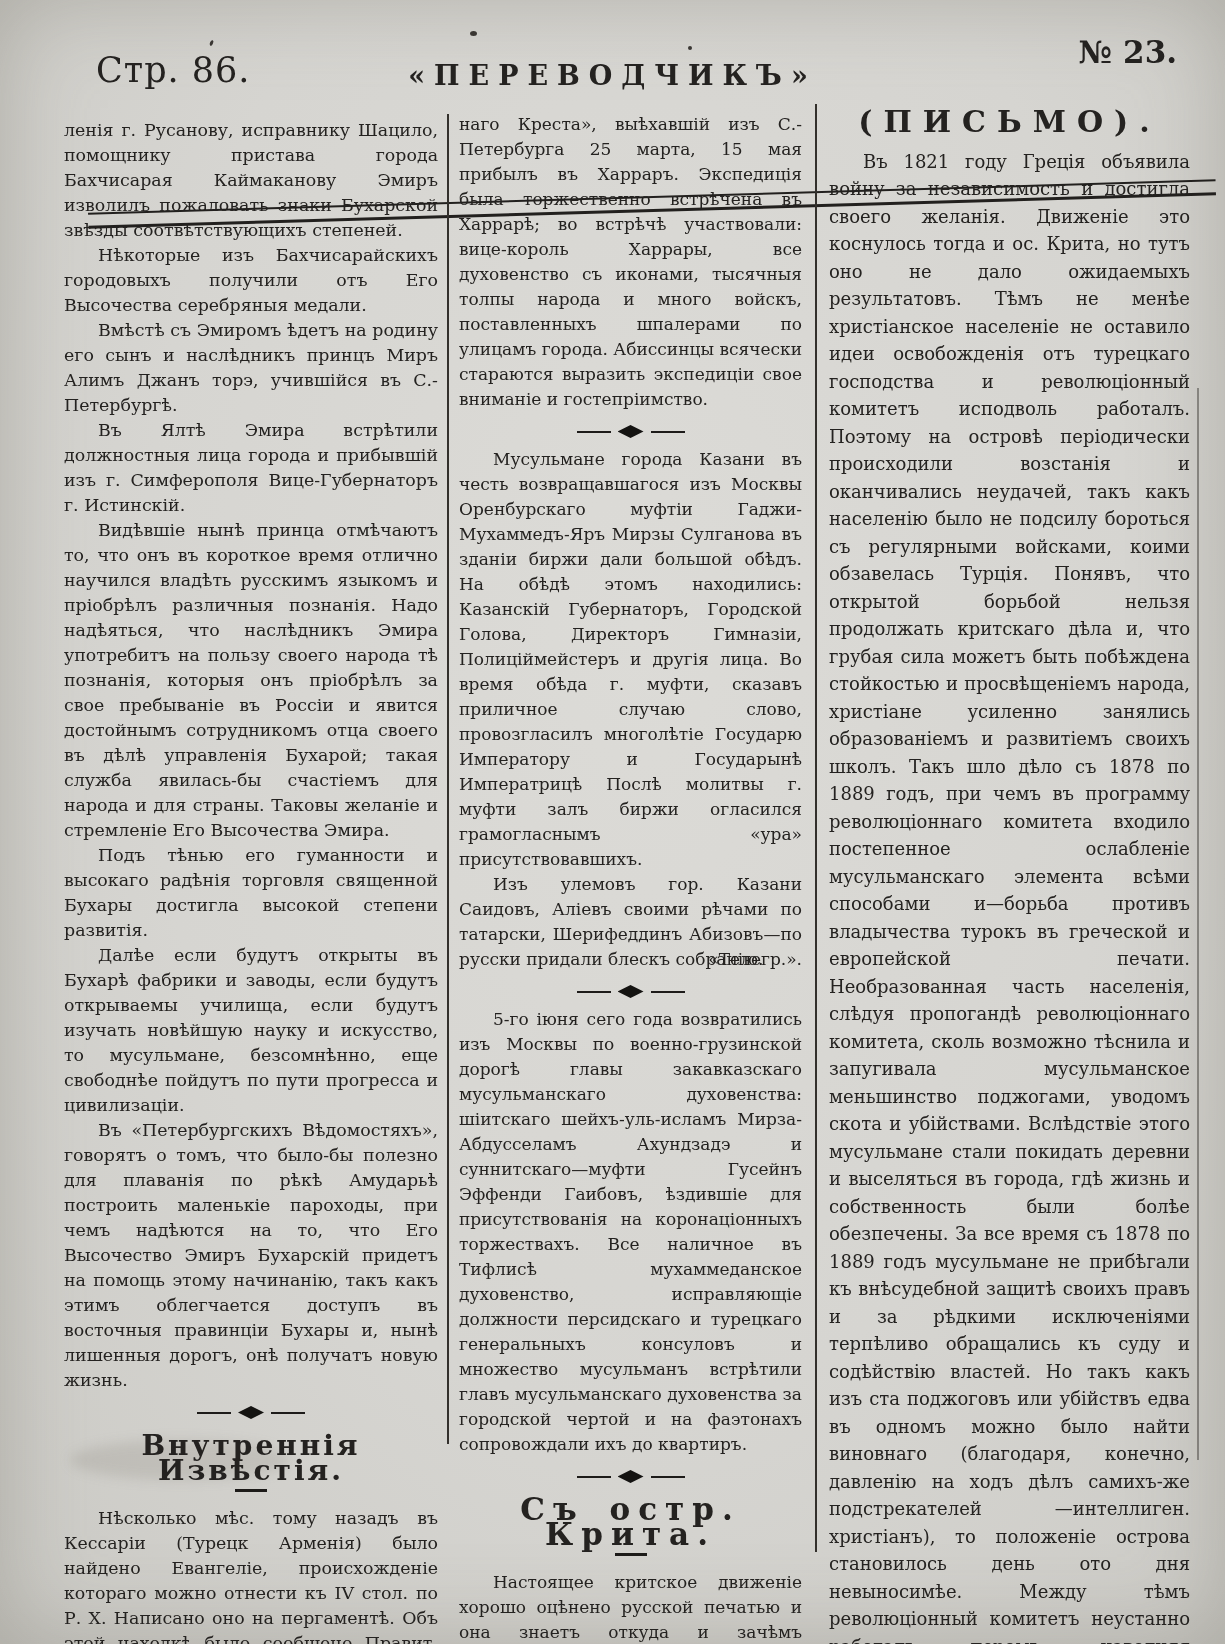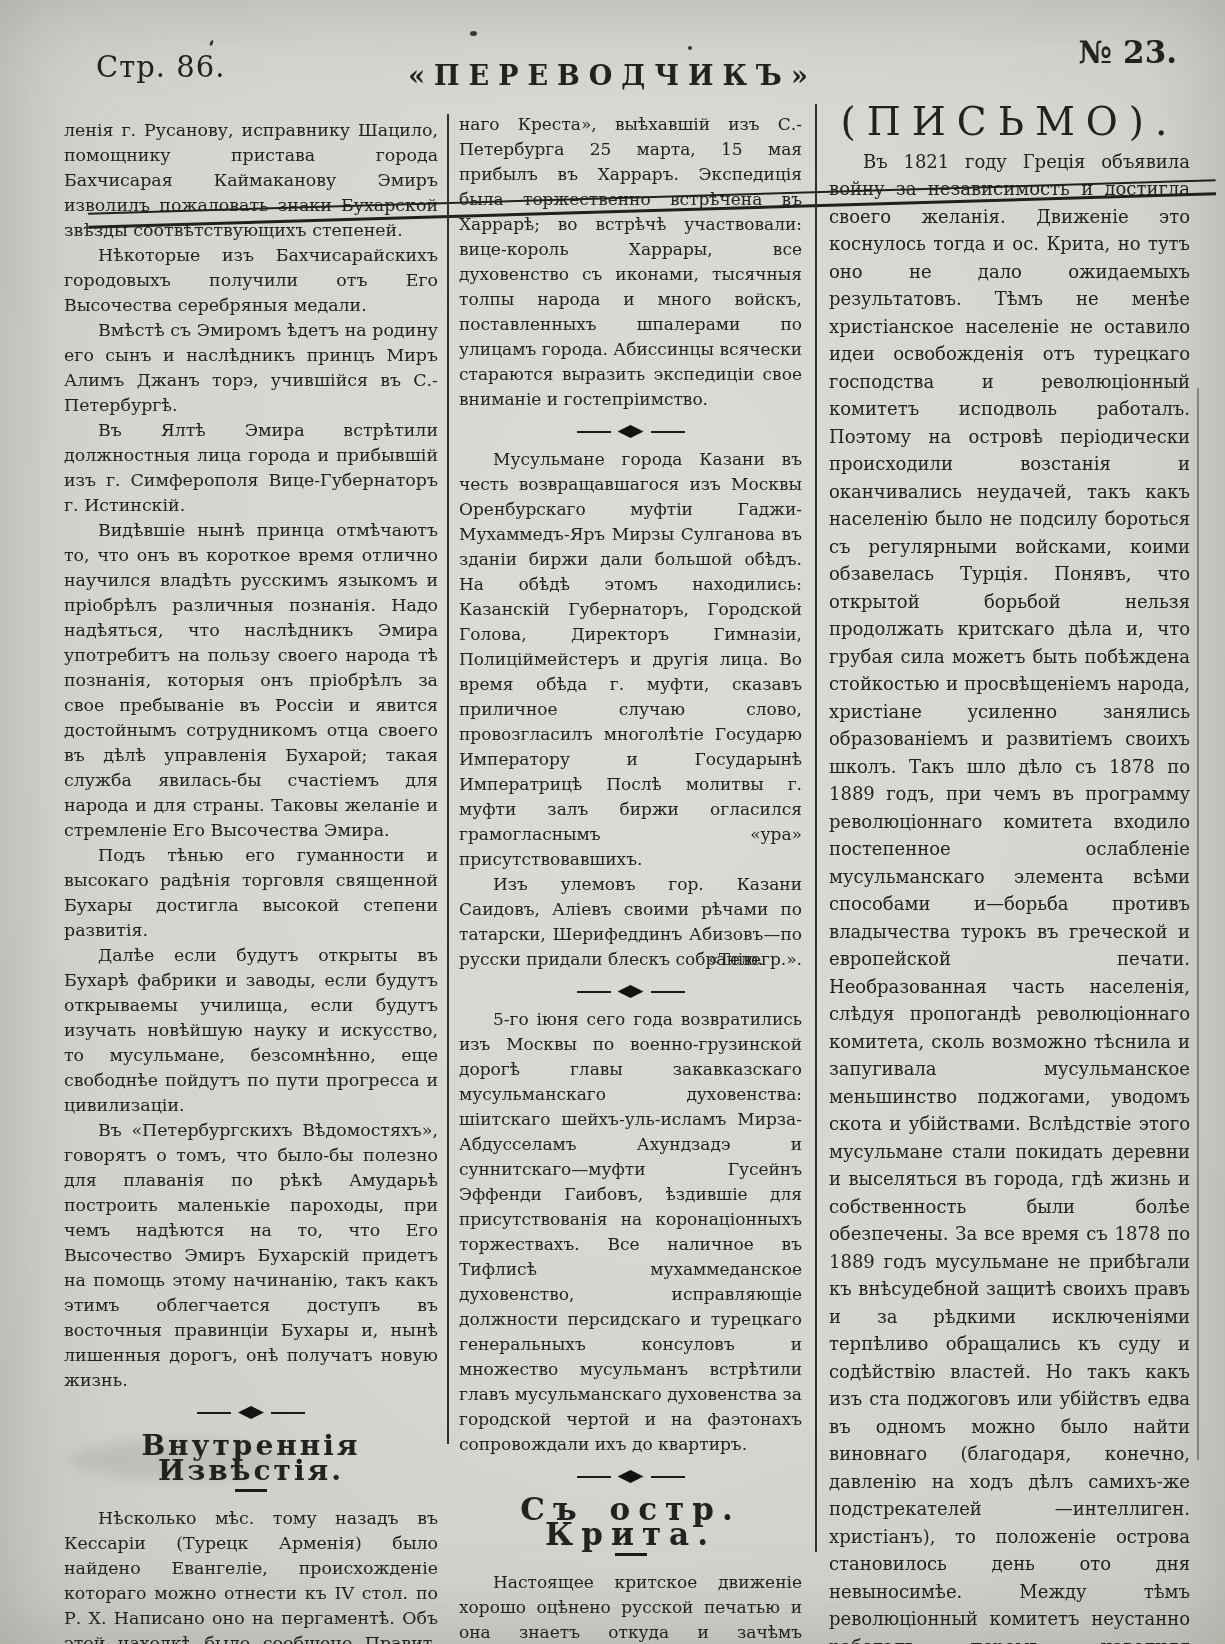--- a/index.html
+++ b/index.html
@@ -7,21 +7,21 @@
     position:relative;
     width:1225px;height:1644px;
     margin:0 auto;
     background:radial-gradient(ellipse at 52% 38%, #dcdbd7 0%, #d6d5d1 55%, #cbcac5 100%);
     box-shadow:inset 0 0 90px rgba(110,105,95,.35);
     overflow:hidden;
     font-family:"DejaVu Serif","DejaVu Sans",serif;
     color:#242220;
   }
   
-  .hdr-left{position:absolute;left:96px;top:50px;font-size:29px;letter-spacing:1px;}
+  .hdr-left{position:absolute;left:96px;top:50px;font-size:35px;letter-spacing:1px;}
   .hdr-center{position:absolute;left:50%;top:60px;transform:translateX(-50%);
     font-size:27px;font-weight:700;letter-spacing:9px;white-space:nowrap;}
   .hdr-right{position:absolute;right:48px;top:34px;font-size:31px;font-weight:700;}
   .dbl-rule{
     position:absolute;left:88px;width:1128px;top:196px;height:11px;
     border-top:2px solid #22201e;border-bottom:3px solid #22201e;
     transform:rotate(-1.7deg);
   }
   
   .vrule{position:absolute;width:2px;background:#33302c;}
@@ -37,21 +37,21 @@
   .col p.flush{text-indent:0;}
   .attr-line{text-align:right;margin-top:-25px;text-indent:0;}
   
   .divider{display:flex;align-items:center;justify-content:center;gap:7px;margin:13px 0 9px;}
   .divider .dash{width:34px;height:2px;background:#1d1b19;}
   .divider .diamond{width:26px;height:13px;background:#141311;
     clip-path:polygon(50% 0,100% 50%,50% 100%,0 50%);}
   .section-heading{font-weight:700;text-align:center;text-indent:0;margin:14px 0 6px;}
   .h-col1{font-size:28px;letter-spacing:3px;word-spacing:10px;}
   .h-col2{font-size:31px;letter-spacing:8px;word-spacing:6px;}
-  .h-col3{font-size:39px;letter-spacing:11px;font-weight:400;margin:2px 0 12px;}
+  .h-col3{font-size:30px;letter-spacing:11px;font-weight:700;margin:2px 0 12px;}
   .heading-rule{width:32px;height:3px;background:#1d1b19;margin:2px auto 14px;}
   
   .speck{position:absolute;background:#3a3733;border-radius:50%;}
   .speck-1{left:470px;top:31px;width:7px;height:5px;}
   .speck-2{left:688px;top:46px;width:4px;height:4px;}
   .speck-3{left:210px;top:40px;width:3px;height:6px;transform:rotate(25deg);}
   .smudge{position:absolute;left:70px;top:1440px;width:220px;height:40px;
     background:rgba(120,114,104,.18);filter:blur(6px);border-radius:50%;}
 </style>
 </head>

